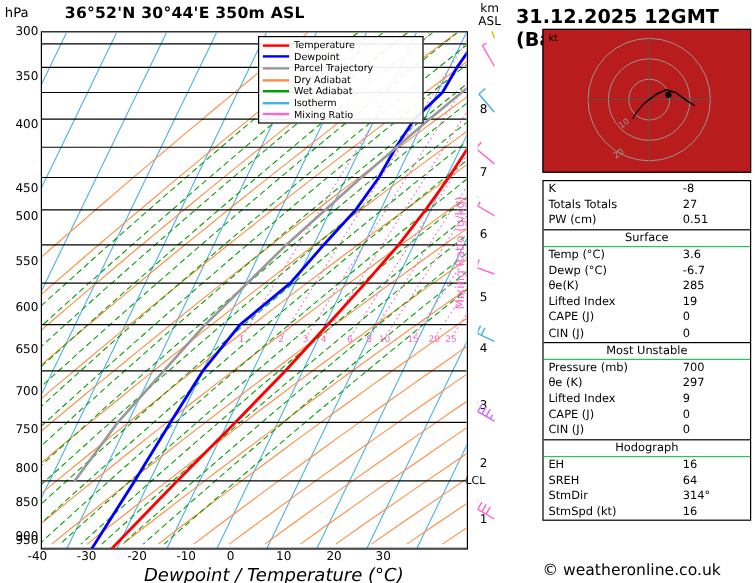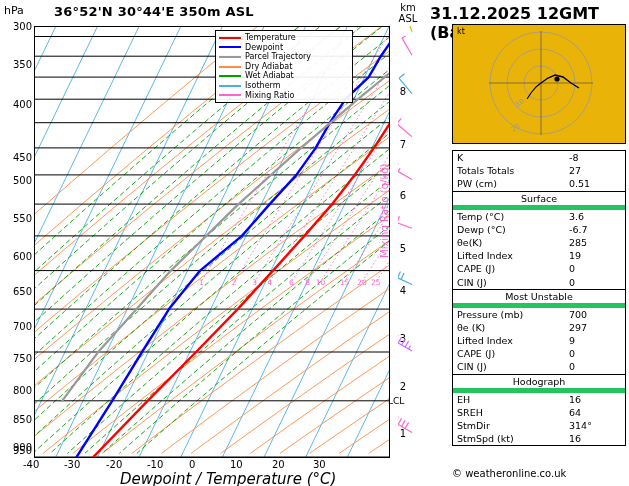--- a/index.html
+++ b/index.html
@@ -51,36 +51,36 @@
   
   #mixlabel{
     left:379px;top:258px;
     transform:rotate(-90deg);transform-origin:left top;
     color:#ff66cc;font-size:10px;white-space:nowrap;
   }
 
   
   #hodo-box{
     left:452px;top:24px;width:172px;height:118px;
-    border:1px solid #000;background:#eab308;
+    border:1px solid #000;background:#b91c1c;
   }
   #hodo-kt{position:absolute;left:4px;top:2px;font-size:8px;}
 
   
   .tbl{
     position:absolute;left:452px;width:172px;
     border:1px solid #000;background:#fff;
     font-size:9.5px;
   }
-  .tbl .hdr{text-align:center;border-bottom:5px solid #22c55e;border-top:1px solid #000;padding:1px 0;}
+  .tbl .hdr{text-align:center;border-bottom:1px solid #22c55e;border-top:1px solid #000;padding:1px 0;}
   .tbl .r{display:flex;padding:0 4px;height:13.2px;line-height:13.2px;}
   .tbl .r .k{flex:1;}
   .tbl .r .v{width:52px;}
   #tbl-main{top:150px;}
-  #credit{left:452px;top:468px;font-size:10px;}
+  #credit{left:452px;top:468px;font-size:13px;}
 
   .wind-col{position:absolute;left:398px;top:26px;width:32px;height:430px;}
 </style>
 </head>
 <body>
 
 <div class="abs" id="hpa-label">hPa</div>
 <div class="abs" id="station-title">36°52'N 30°44'E 350m ASL</div>
 <div class="abs" id="km-label">
   <div>km</div>

